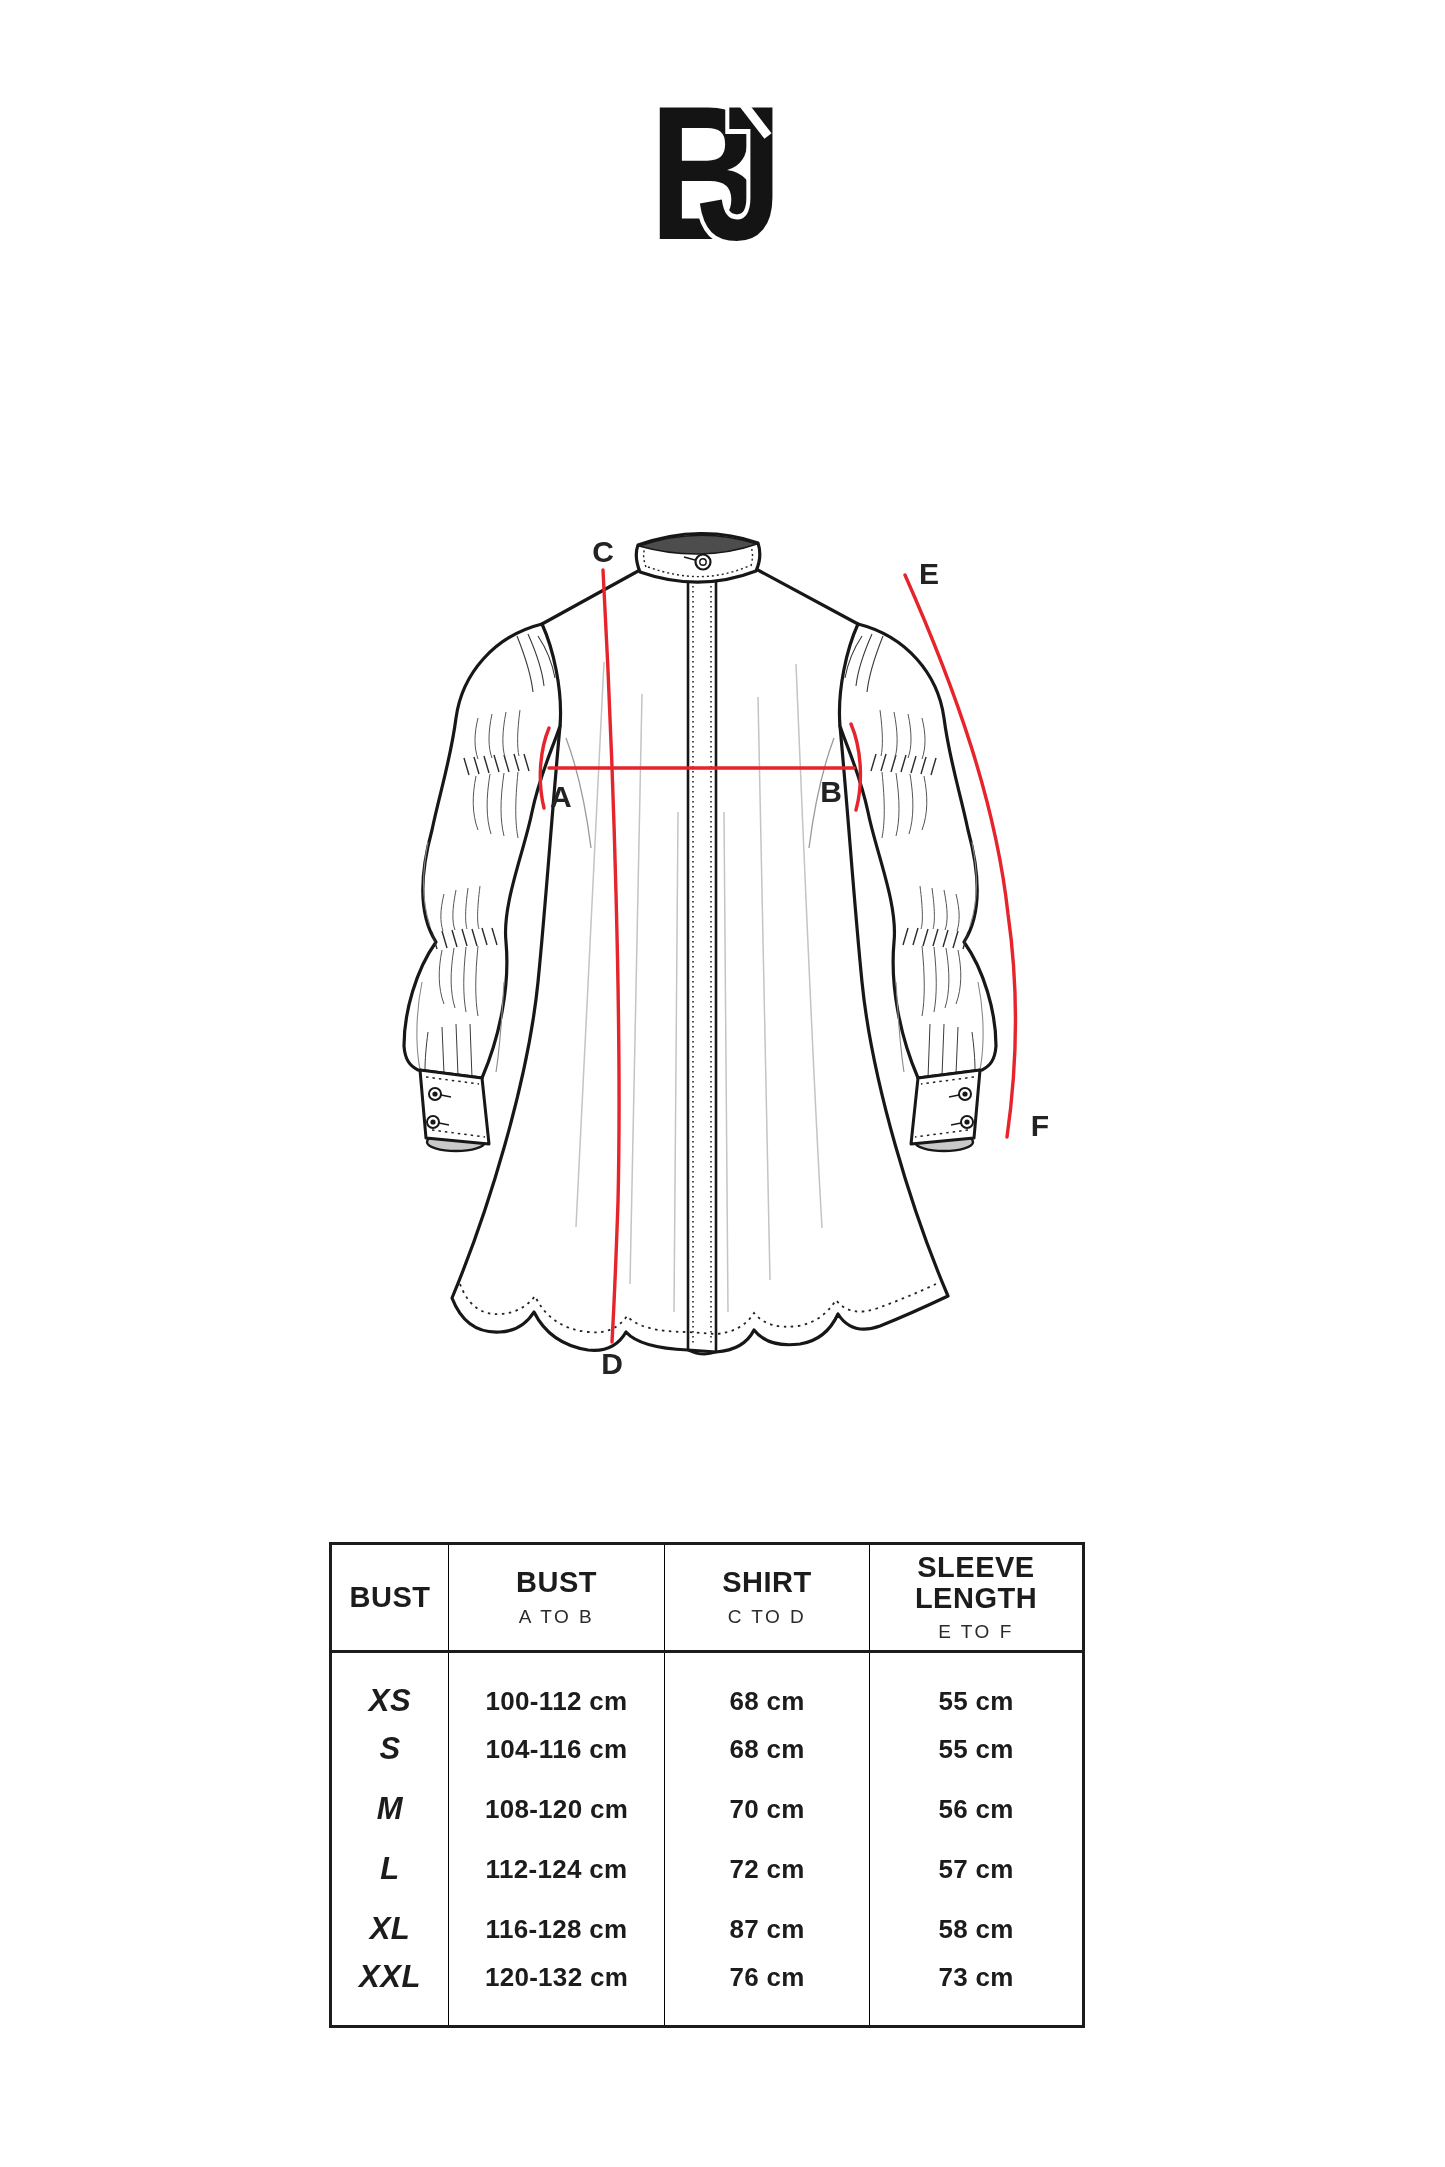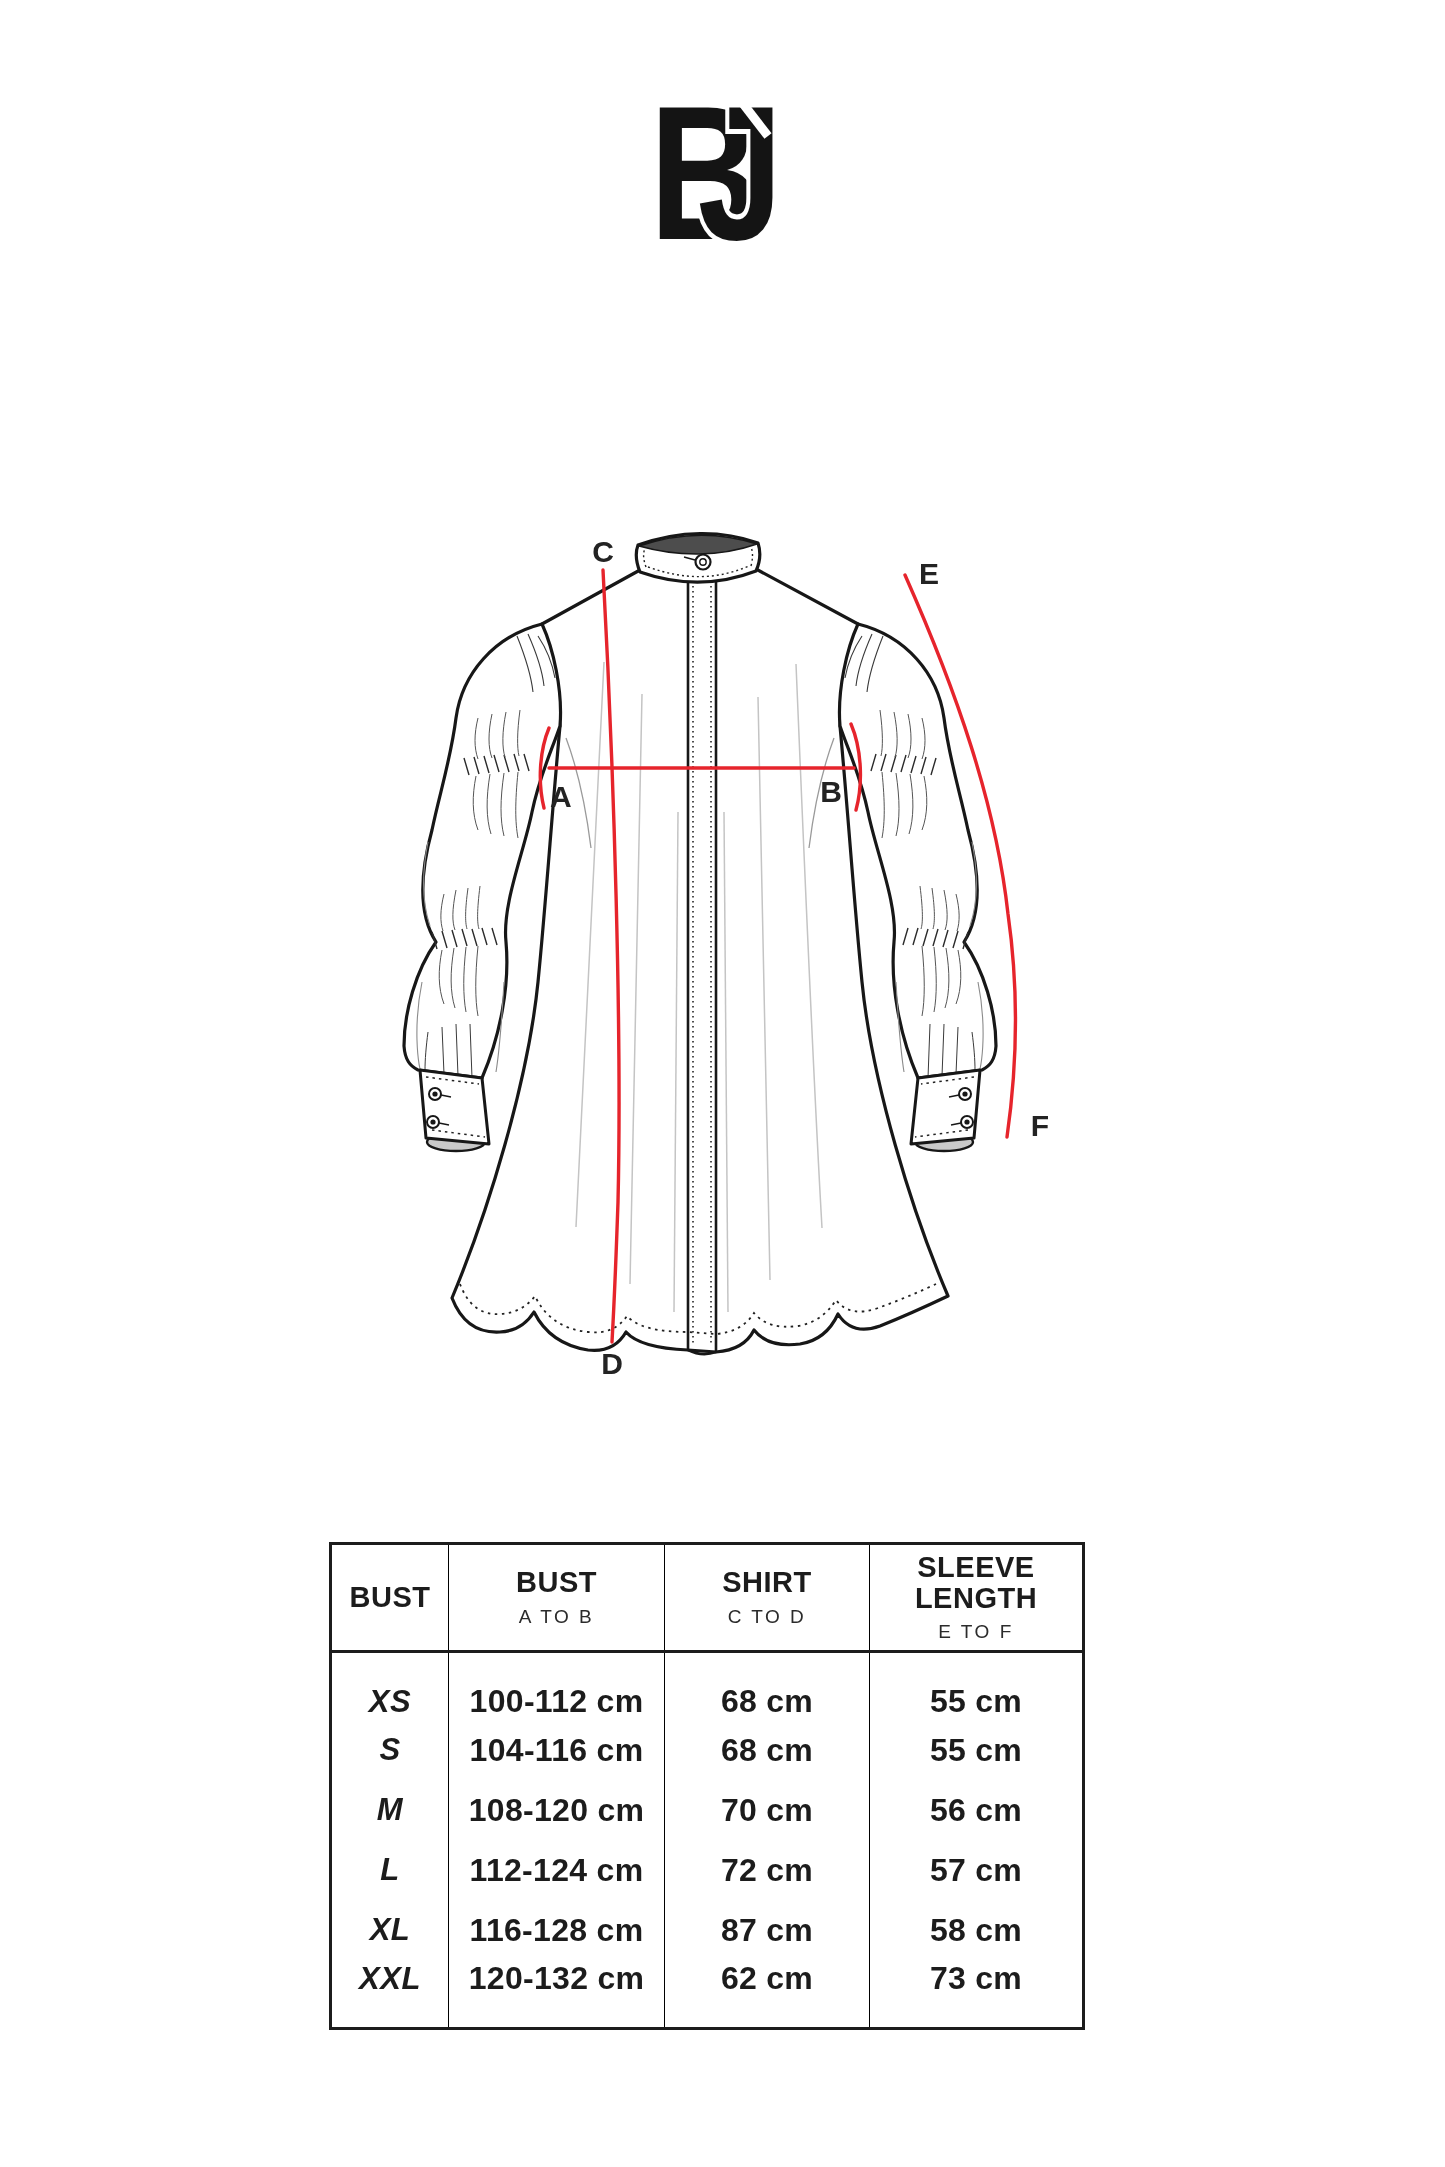--- a/index.html
+++ b/index.html
@@ -20,21 +20,21 @@
   .size-table th,.size-table td{border-left:1px solid #000000;text-align:center;vertical-align:middle;padding:0;}
   .size-table th:first-child,.size-table td:first-child{border-left:none;}
   .size-table thead th{height:105px;border-bottom:3px solid #1c1c1c;}
   .h-label{display:block;font-size:29px;font-weight:bold;line-height:1.08;letter-spacing:0.5px;padding:0 8px;}
   .h-sub{display:block;font-size:19px;font-weight:normal;letter-spacing:2.5px;margin-top:7px;color:#2b2b2b;}
   .h-sub:empty{display:none;}
   .size-table tbody tr{height:60px;}
   .size-table tbody tr:first-child td{padding-top:30px;}
   .size-table tbody tr:last-child td{padding-bottom:30px;}
   td.size-cell{font-size:31px;font-weight:bold;letter-spacing:0.5px;font-style:italic;}
-  td.val-cell{font-size:32px;font-weight:bold;letter-spacing:0.3px;}
+  td.val-cell{font-size:26px;font-weight:bold;letter-spacing:0.3px;}
 </style>
 </head>
 <body>
 
 <div class="page">
 
   <div class="logo">
     <svg width="150" height="168" viewBox="0 0 150 168">
       <g transform="scale(0.8,1)">
         <text x="2" y="155" font-family="Liberation Sans, sans-serif" font-weight="bold" font-size="192" fill="#141414">B</text>
@@ -193,19 +193,19 @@
       </tr>
       <tr>
         <td class="size-cell">XL</td>
         <td class="val-cell">116-128 cm</td>
         <td class="val-cell">87 cm</td>
         <td class="val-cell">58 cm</td>
       </tr>
       <tr>
         <td class="size-cell">XXL</td>
         <td class="val-cell">120-132 cm</td>
-        <td class="val-cell">62 cm</td>
+        <td class="val-cell">76 cm</td>
         <td class="val-cell">73 cm</td>
       </tr>
     </tbody>
   </table>
 
 </div>
 
 </body></html>

